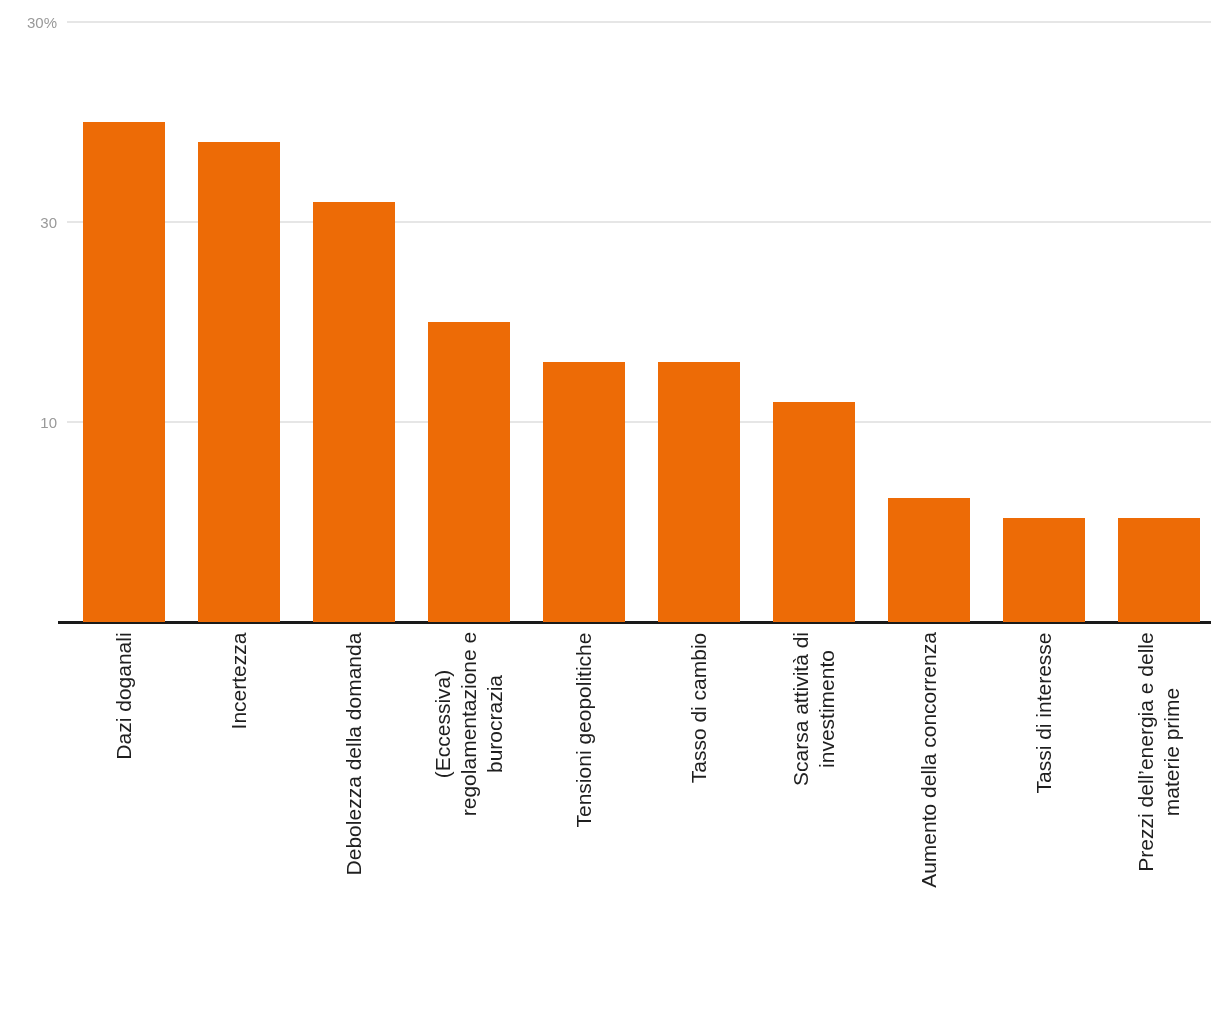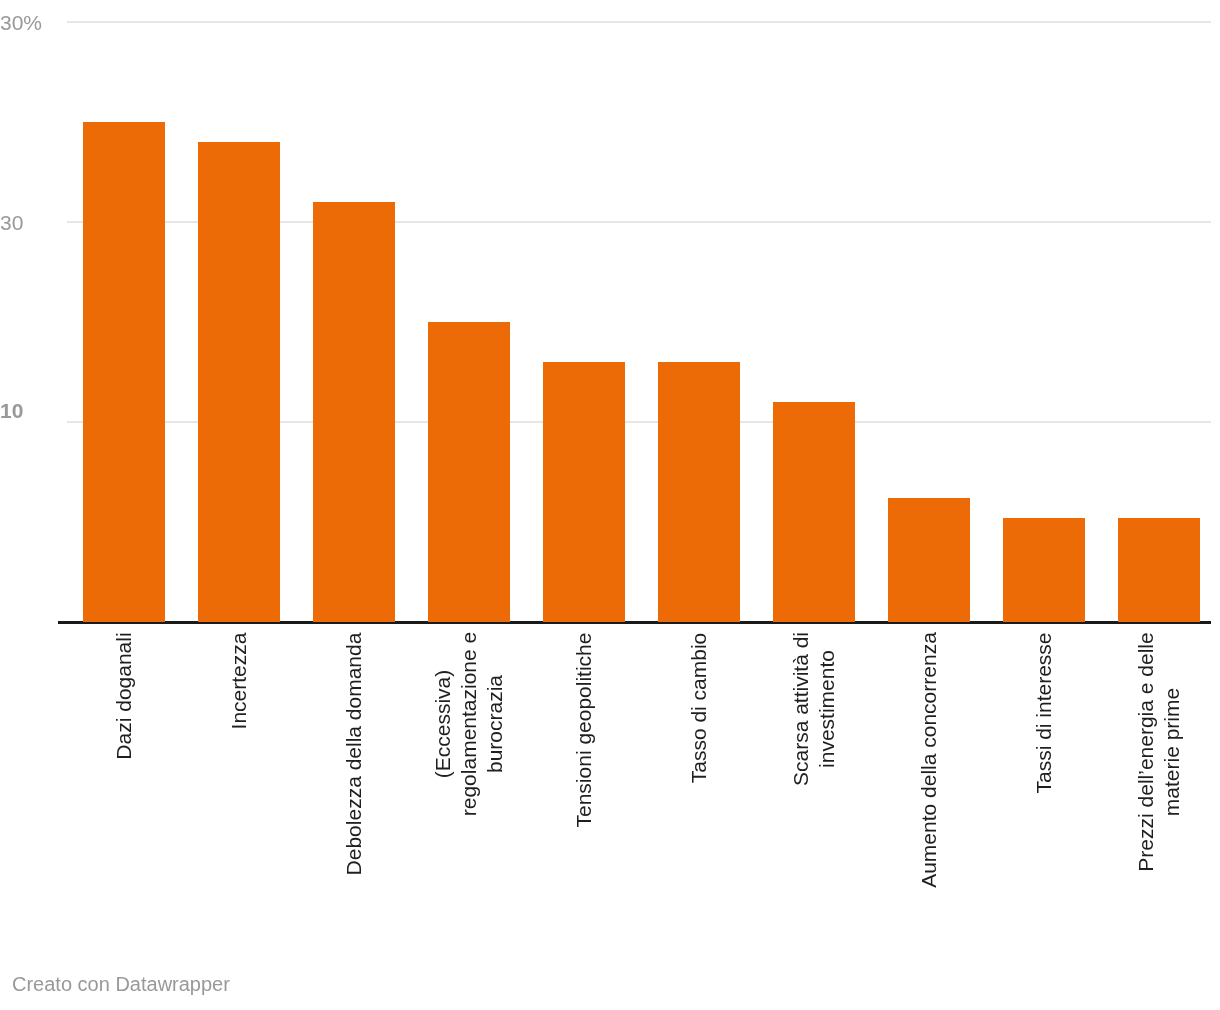--- a/index.html
+++ b/index.html
@@ -36,21 +36,22 @@
     left: 67px;
     width: 1144px;
     height: 2px;
     background: #e6e6e6;
   }
 
   .ytick-label {
     position: absolute;
     left: 0;
     width: 57px;
-    font-size: 21px;
+    text-align: right;
+    font-size: 15px;
     color: #999999;
     line-height: 21px;
   }
 
   .axis-baseline {
     position: absolute;
     left: 58px;
     width: 1153px;
     height: 3px;
     background: #1a1a1a;
@@ -112,21 +113,21 @@
   <div class="plot-area">
 
     <div id="gridlines">
         <div class="gridline" style="top: 21px;"></div>
         <div class="gridline" style="top: 221px;"></div>
         <div class="gridline" style="top: 421px;"></div>
       </div>
     <div id="yticks">
         <div class="ytick-label" style="top: 12px;">30%</div>
         <div class="ytick-label" style="top: 212px;">30</div>
-        <div class="ytick-label" style="top: 400px; font-weight: bold;">10</div>
+        <div class="ytick-label" style="top: 412px;">10</div>
       </div>
     <div class="axis-baseline"></div>
   </div>
 
   <div id="bars">
       <div class="bar" title="Dazi doganali: 25" style="left: 83px; width: 82px; height: 500px; background: rgb(237, 107, 6);"></div>
       <div class="bar" title="Incertezza: 24" style="left: 198px; width: 82px; height: 480px; background: rgb(237, 107, 6);"></div>
       <div class="bar" title="Debolezza della domanda: 21" style="left: 313px; width: 82px; height: 420px; background: rgb(237, 107, 6);"></div>
       <div class="bar" title="(Eccessiva) regolamentazione e burocrazia: 15" style="left: 428px; width: 82px; height: 300px; background: rgb(237, 107, 6);"></div>
       <div class="bar" title="Tensioni geopolitiche: 13" style="left: 543px; width: 82px; height: 260px; background: rgb(237, 107, 6);"></div>
@@ -187,15 +188,14 @@
         </div>
       </div>
       <div class="xlabel" style="left: 1118px; width: 82px;">
         <div class="xlabel-inner" style="margin-top: 93.5px;">
           <span class="xlabel-line">Prezzi dell’energia e delle</span>
           <span class="xlabel-line">materie prime</span>
         </div>
       </div>
     </div>
 
-  <div class="footer">Creato con Datawrapper</div>
 
 </div>
 
 </body></html>

